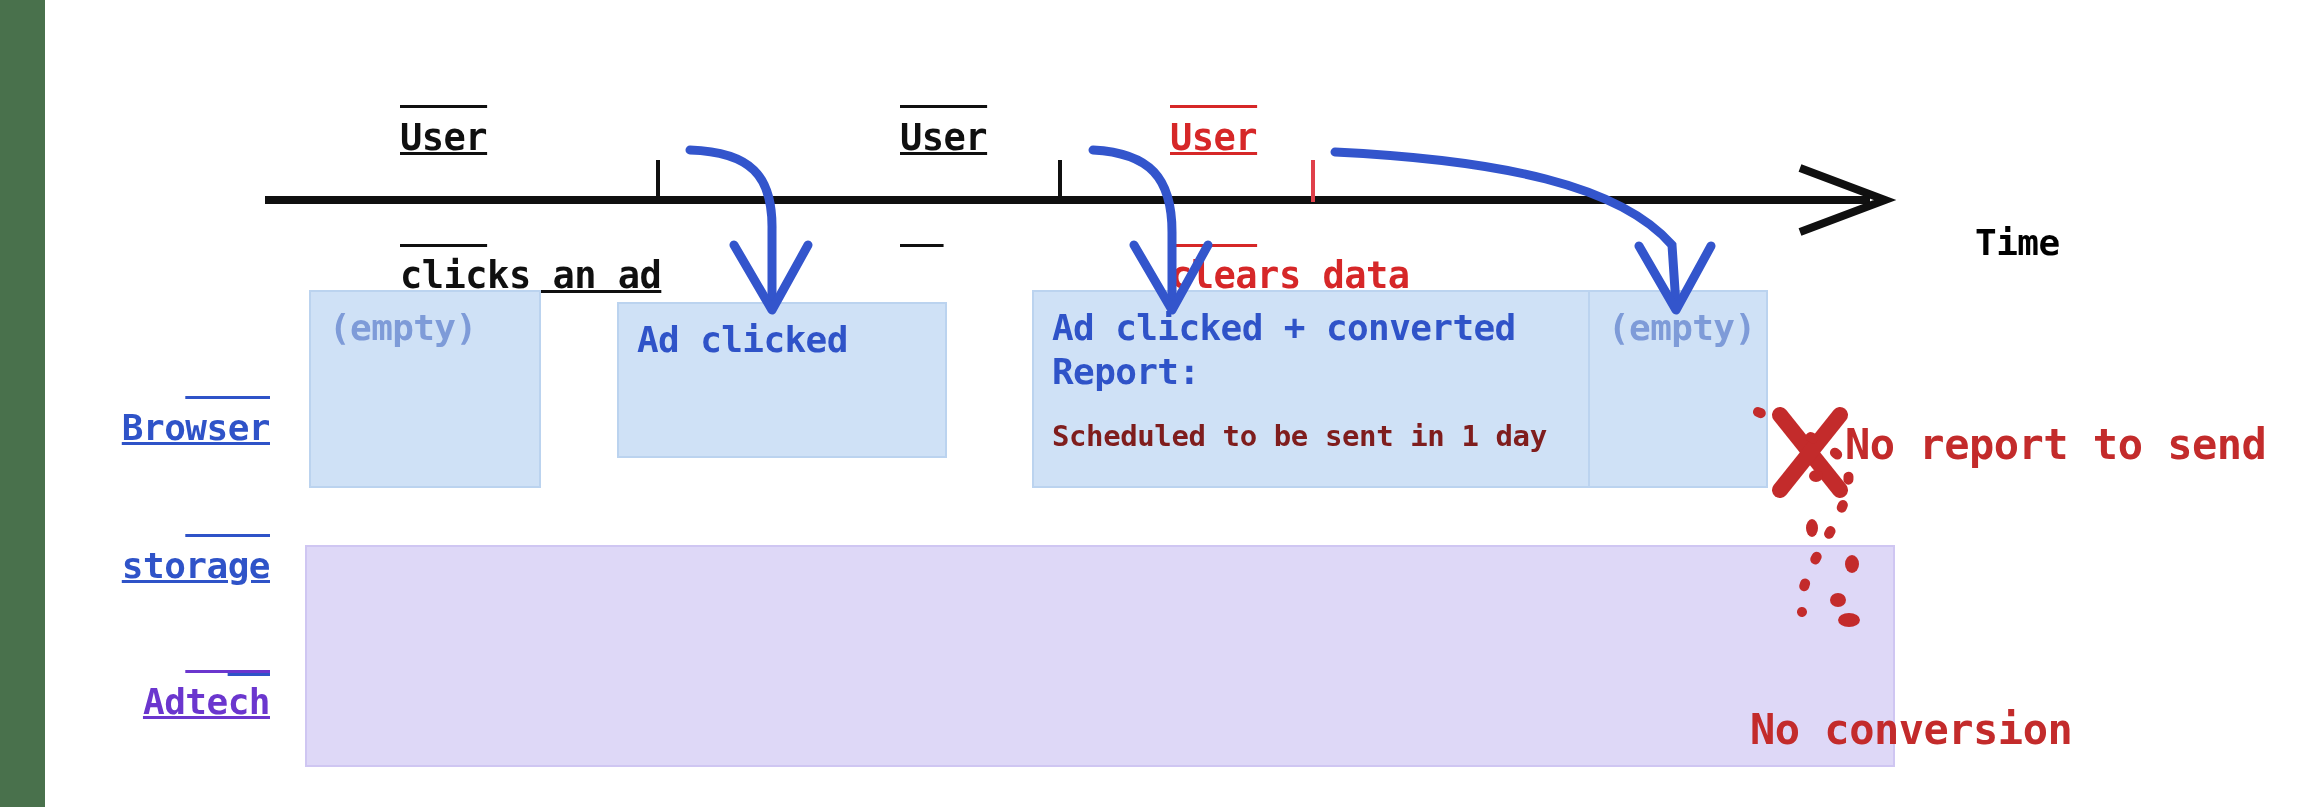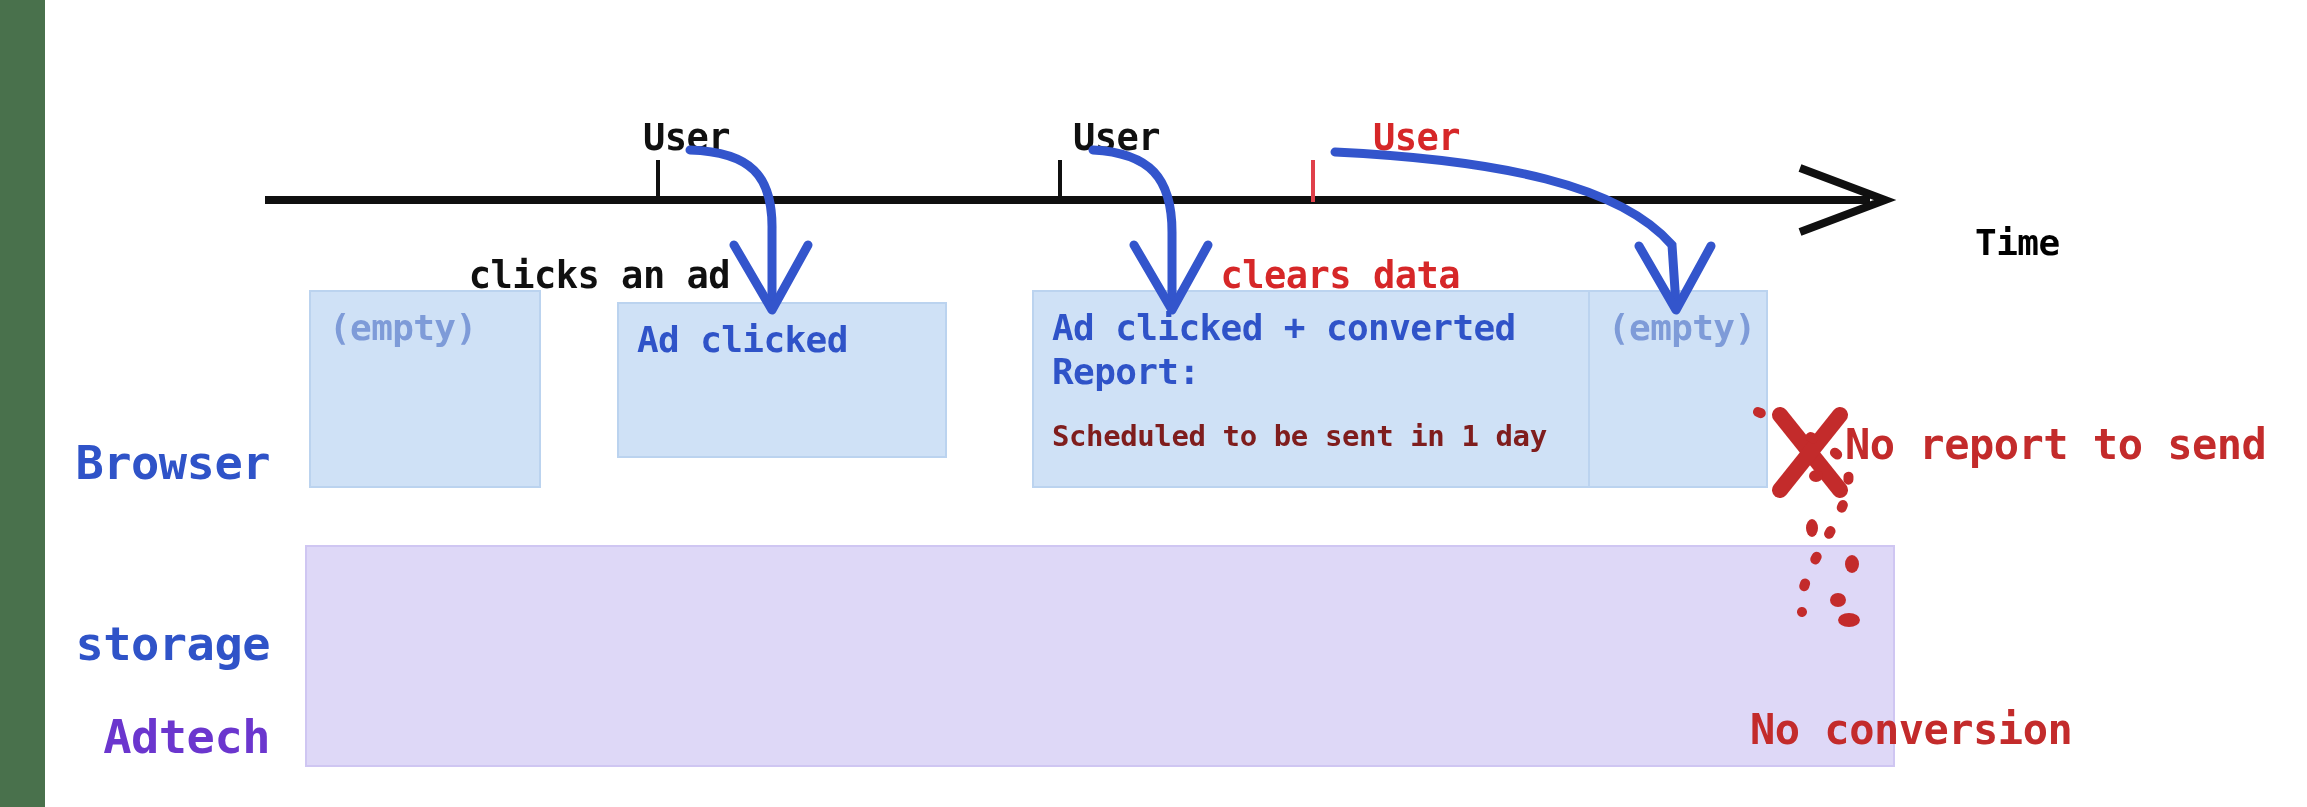--- a/index.html
+++ b/index.html
@@ -35,41 +35,43 @@
     position: absolute;
     left: 0; top: 0;
     width: 2307px;
     height: 807px;
     pointer-events: none;
   }
 
   
   .event-label {
     position: absolute;
-    text-align: right;
+    text-align: left;
     font-family: "DejaVu Sans Mono", "Liberation Mono", monospace;
     font-weight: bold;
     font-size: 37px;
     line-height: 1.25;
     white-space: pre;
     letter-spacing: -0.5px;
+    text-decoration: underline;
   }
   .event-label.black { color: #101010; }
   .event-label.red   { color: #D62728; }
 
   
   .row-label {
     position: absolute;
     text-align: right;
     font-family: "DejaVu Sans Mono", "Liberation Mono", monospace;
     font-weight: bold;
-    font-size: 47px;
+    font-size: 36px;
     line-height: 1.28;
     white-space: pre;
     letter-spacing: -0.5px;
+    text-decoration: underline;
   }
   .row-label.blue   { color: #2F53C8; }
   .row-label.purple { color: #6B36CE; }
 
   
   .storage-box {
     position: absolute;
     background: #CFE1F6;
     border: 2px solid #BBD3EF;
     box-sizing: border-box;

